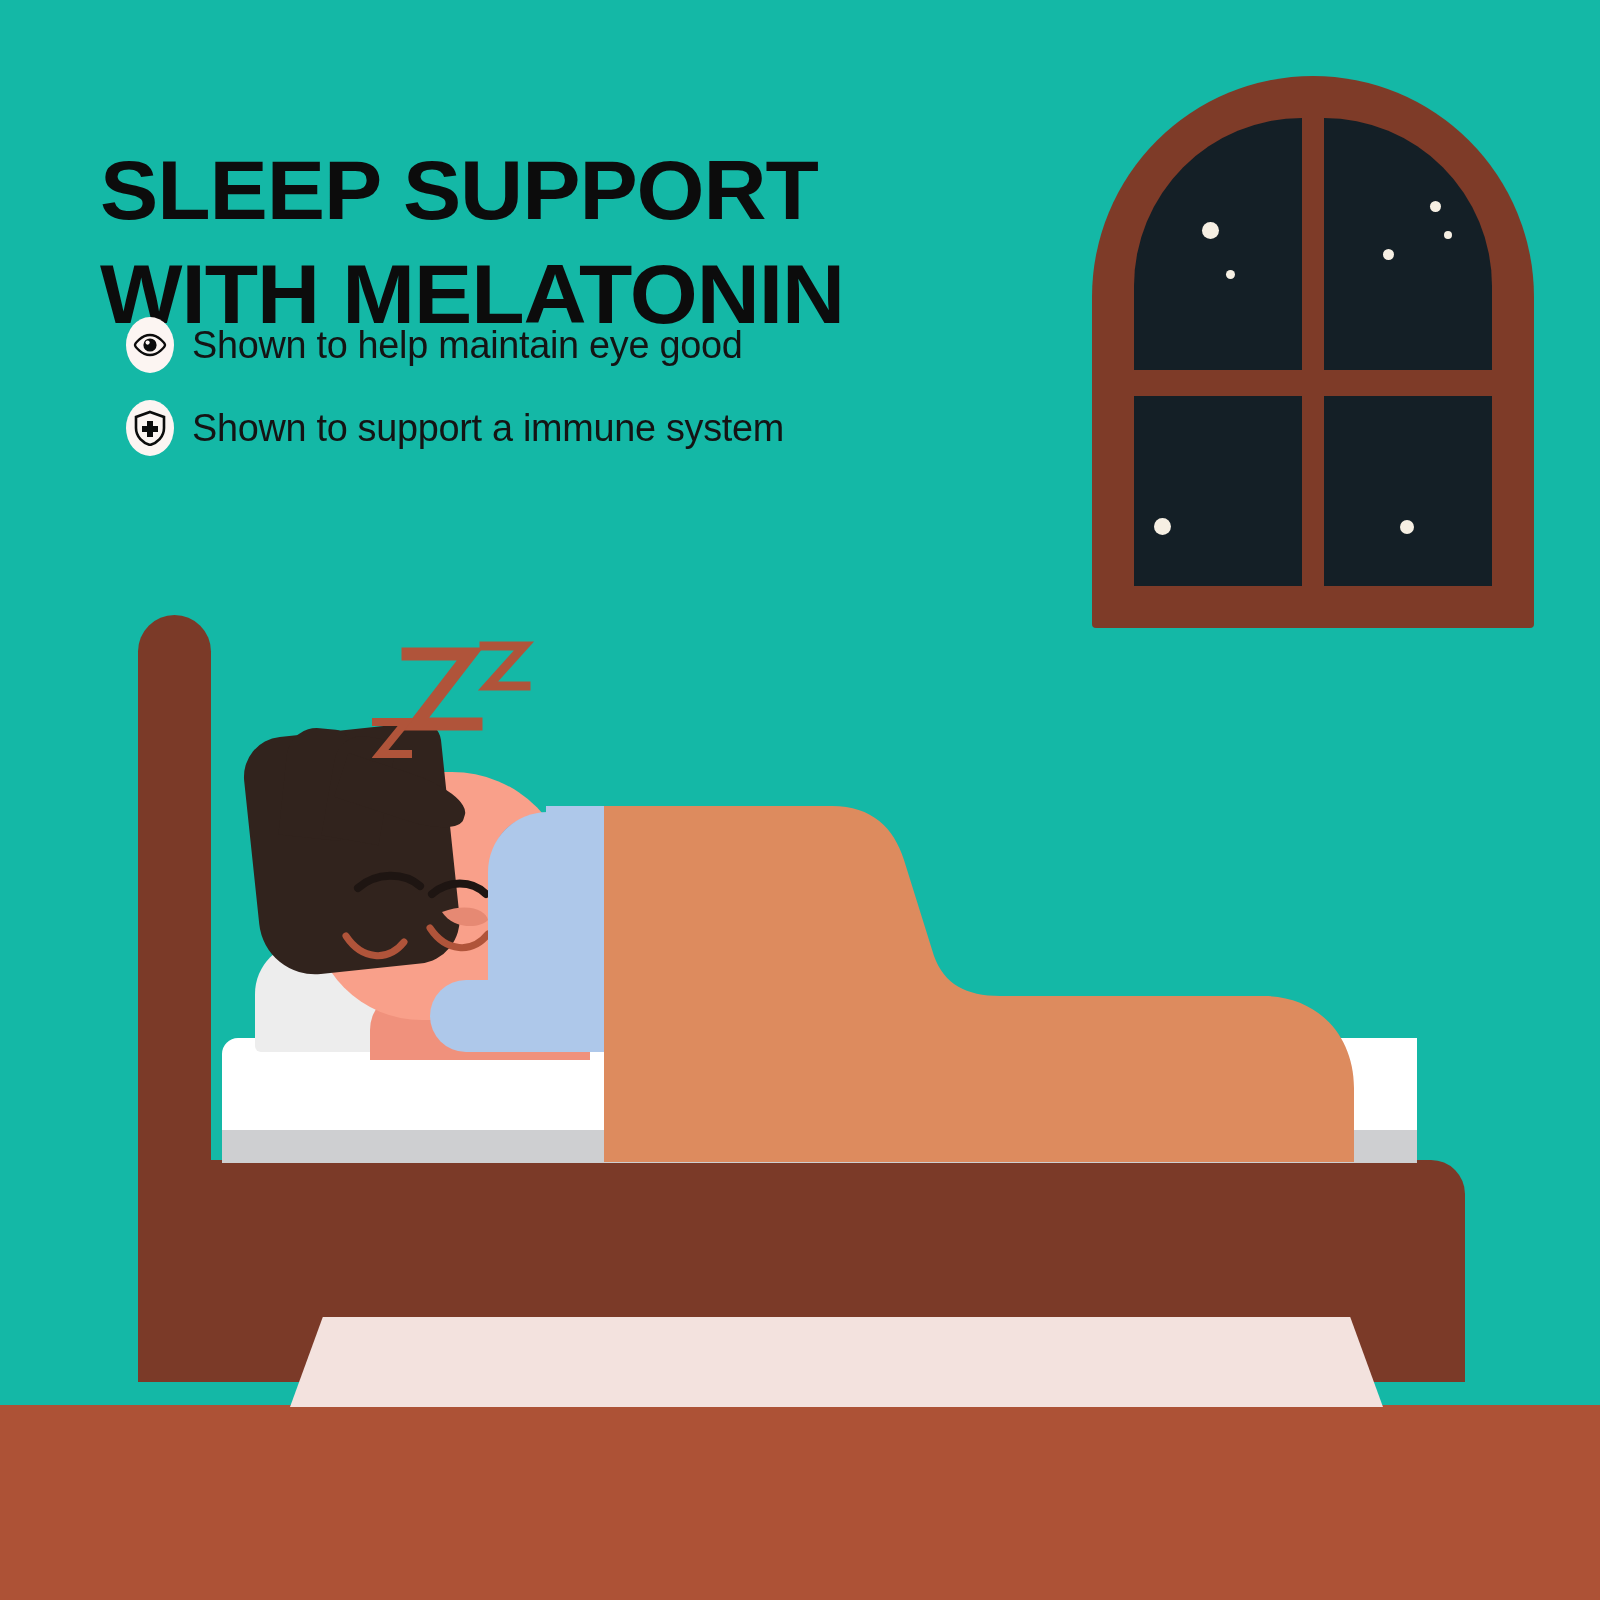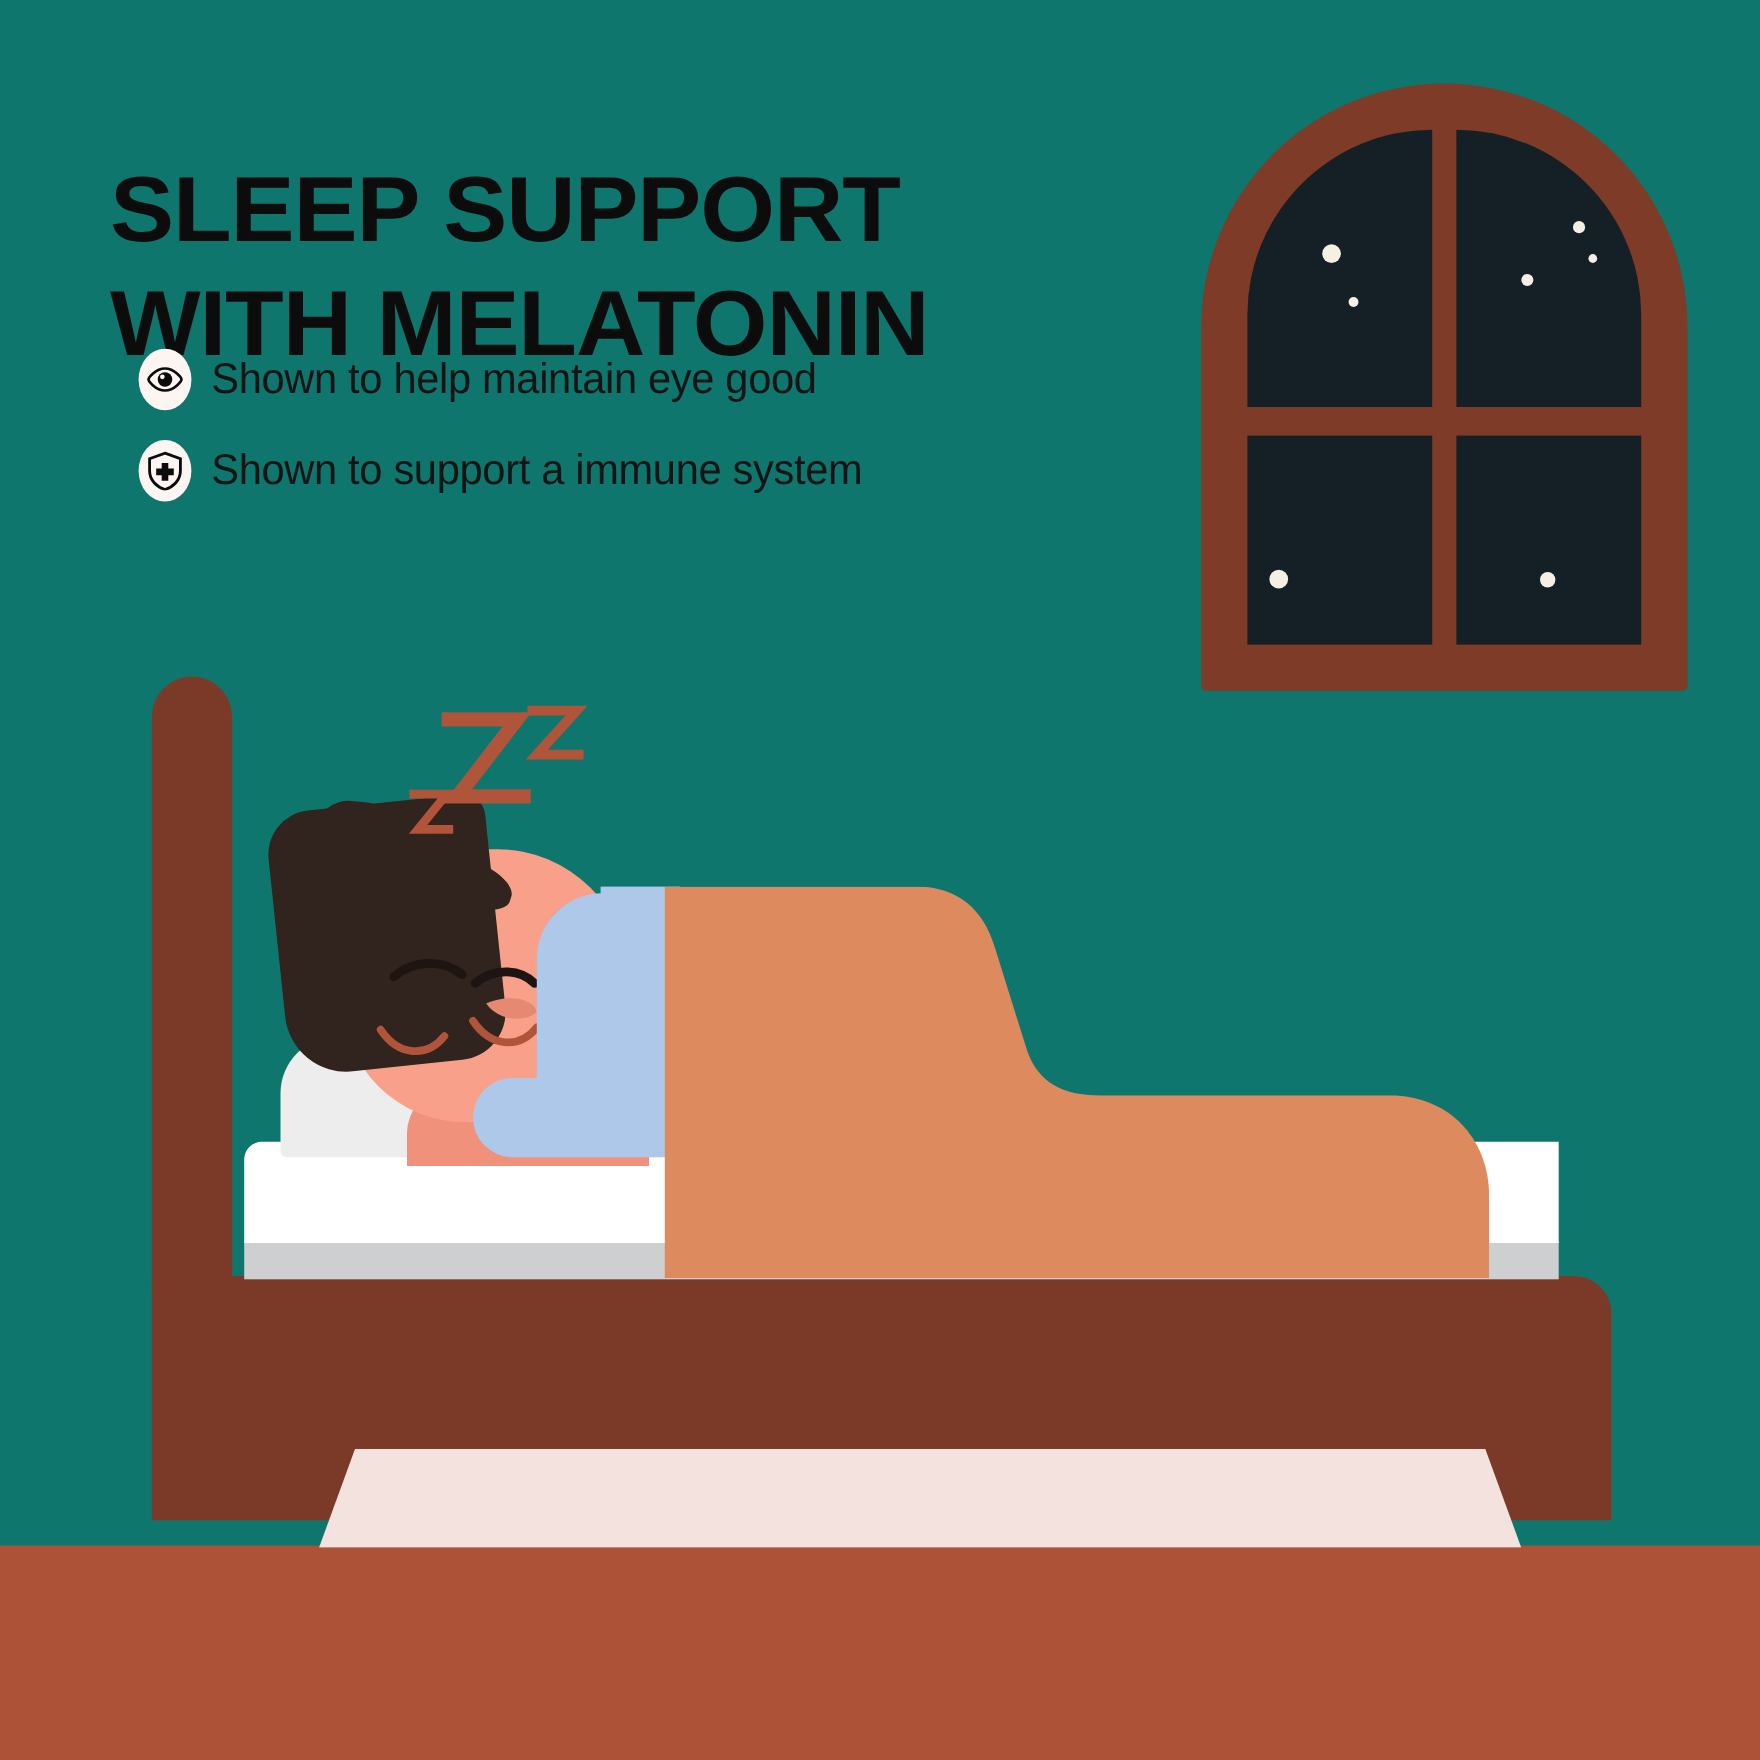--- a/index.html
+++ b/index.html
@@ -4,21 +4,21 @@
 <style>
   html, body {
     margin: 0;
     padding: 0;
     background: #F3E2DE;
   }
   #poster {
     position: relative;
     width: 1600px;
     height: 1600px;
-    background: #0f766e;
+    background: #14b8a6;
     overflow: hidden;
     font-family: "Liberation Sans", sans-serif;
   }
 
   
   .floor {
     position: absolute;
     left: 0;
     top: 1405px;
     width: 1600px;

